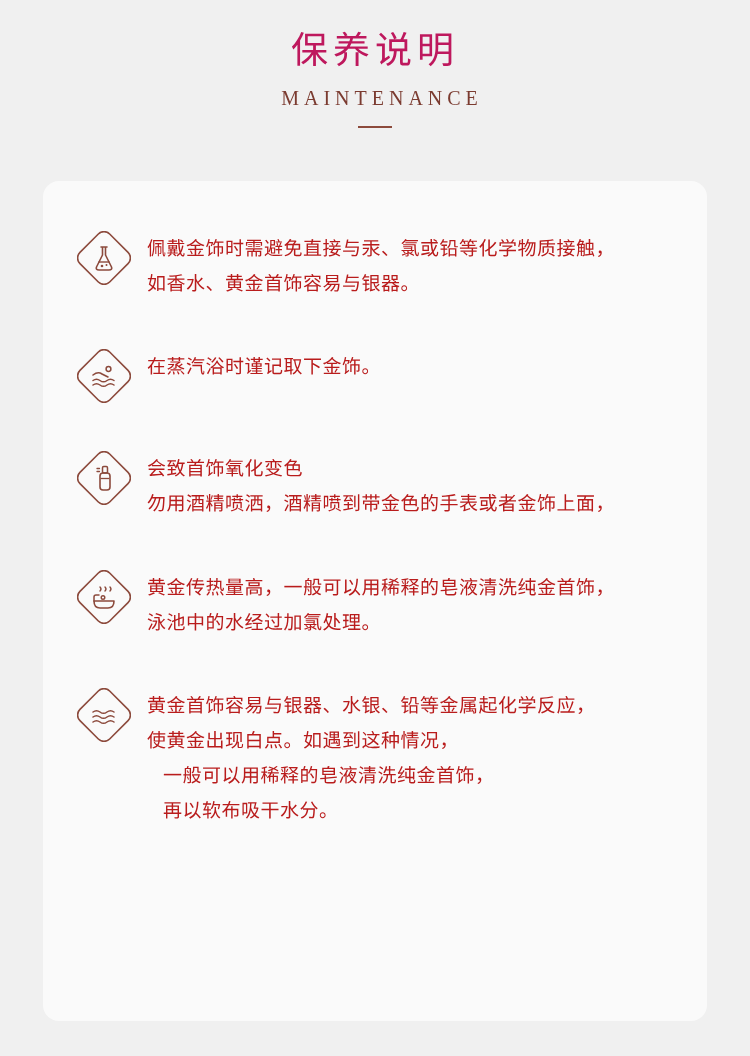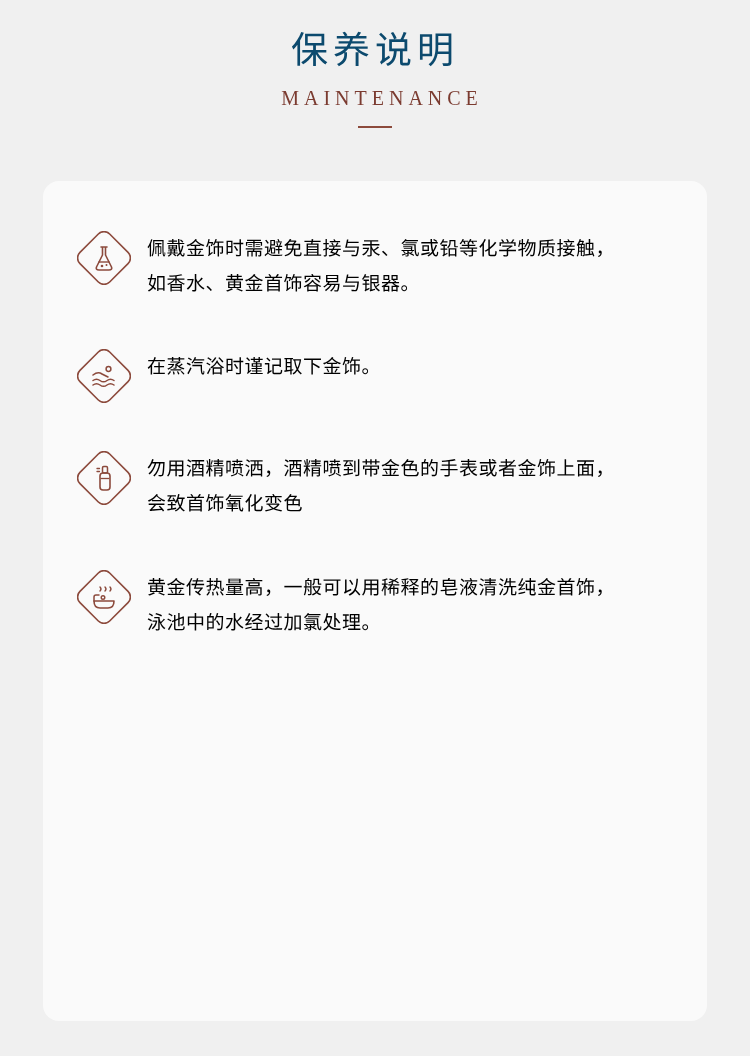--- a/index.html
+++ b/index.html
@@ -24,21 +24,21 @@
 
   
   .header {
     padding-top: 28px;
     text-align: center;
   }
   .title-cn {
     font-family: Liberation Serif, serif;
     font-size: 37px;
     letter-spacing: 5px;
-    color: #0c4a6e;
+    color: #be185d;
     font-weight: normal;
     line-height: 1.25;
     margin: 0;
   }
   .title-en {
     font-family: "Liberation Serif", "DejaVu Serif", serif;
     font-size: 20px;
     letter-spacing: 5px;
     color: #7b3b30;
     margin-top: 12px;
@@ -83,21 +83,21 @@
   }
   .icon-wrap svg {
     display: block;
     width: 54px;
     height: 54px;
   }
 
   .item-text {
     font-size: 19px;
     line-height: 1.85;
-    color: #000000;
+    color: #b91c1c;
     letter-spacing: 0.5px;
     padding-top: 2px;
   }
   .item-text .line {
     display: block;
     white-space: nowrap;
   }
   .item-text .line.indent {
     padding-left: 16px;
   }
@@ -150,36 +150,52 @@
       <span class="icon-wrap">
         <svg viewBox="0 0 54 54" xmlns="http://www.w3.org/2000/svg">
           <rect x="6" y="6" width="42" height="42" rx="8" ry="8" transform="rotate(45 27 27)" fill="none" stroke="#8c4a3c" stroke-width="1.6"></rect>
           <rect x="23" y="22" width="10" height="17" rx="3" ry="3" fill="none" stroke="#8c4a3c" stroke-width="1.6"></rect>
           <rect x="25.5" y="15.5" width="5" height="6.5" rx="1.2" ry="1.2" fill="none" stroke="#8c4a3c" stroke-width="1.5"></rect>
           <path d="M23.5 27.5 L32.5 27.5" fill="none" stroke="#8c4a3c" stroke-width="1.3"></path>
           <path d="M20 17.5 L22.5 17.5 M20 20.5 L22.5 20.5" fill="none" stroke="#8c4a3c" stroke-width="1.3" stroke-linecap="round"></path>
         </svg>
       </span>
       <div class="item-text">
+        <span class="line">会致首饰氧化变色</span>
         <span class="line">勿用酒精喷洒，酒精喷到带金色的手表或者金饰上面，</span>
-        <span class="line">会致首饰氧化变色</span>
       </div>
     </div>
 
     <div class="item">
       <span class="icon-wrap">
         <svg viewBox="0 0 54 54" xmlns="http://www.w3.org/2000/svg">
           <rect x="6" y="6" width="42" height="42" rx="8" ry="8" transform="rotate(45 27 27)" fill="none" stroke="#8c4a3c" stroke-width="1.6"></rect>
           <path d="M17 31 L37 31 Q37 38 31 38 L23 38 Q17 38 17 31 Z" fill="none" stroke="#8c4a3c" stroke-width="1.6" stroke-linejoin="round"></path>
           <path d="M17 31 L17 27 Q17 25 19 25 L22 25" fill="none" stroke="#8c4a3c" stroke-width="1.5" stroke-linecap="round"></path>
           <circle cx="26" cy="27.5" r="1.8" fill="none" stroke="#8c4a3c" stroke-width="1.4"></circle>
           <path d="M23 21 Q25 19 23 17 M28 21 Q30 19 28 17 M33 21 Q35 19 33 17" fill="none" stroke="#8c4a3c" stroke-width="1.4" stroke-linecap="round"></path>
         </svg>
       </span>
       <div class="item-text">
         <span class="line">黄金传热量高，一般可以用稀释的皂液清洗纯金首饰，</span>
         <span class="line">泳池中的水经过加氯处理。</span>
       </div>
     </div>
 
+    <div class="item">
+      <span class="icon-wrap">
+        <svg viewBox="0 0 54 54" xmlns="http://www.w3.org/2000/svg">
+          <rect x="6" y="6" width="42" height="42" rx="8" ry="8" transform="rotate(45 27 27)" fill="none" stroke="#8c4a3c" stroke-width="1.6"></rect>
+          <path d="M16 24 Q19.5 21.3 23 24 Q26.5 26.7 30 24 Q33.5 21.3 37 24" fill="none" stroke="#8c4a3c" stroke-width="1.5" stroke-linecap="round"></path>
+          <path d="M16 29 Q19.5 26.3 23 29 Q26.5 31.7 30 29 Q33.5 26.3 37 29" fill="none" stroke="#8c4a3c" stroke-width="1.5" stroke-linecap="round"></path>
+          <path d="M16 34 Q19.5 31.3 23 34 Q26.5 36.7 30 34 Q33.5 31.3 37 34" fill="none" stroke="#8c4a3c" stroke-width="1.5" stroke-linecap="round"></path>
+        </svg>
+      </span>
+      <div class="item-text">
+        <span class="line">黄金首饰容易与银器、水银、铅等金属起化学反应，</span>
+        <span class="line">使黄金出现白点。如遇到这种情况，</span>
+        <span class="line indent">一般可以用稀释的皂液清洗纯金首饰，</span>
+        <span class="line indent">再以软布吸干水分。</span>
+      </div>
+    </div>
 
   </div>
 </div>
 
 </body></html>

